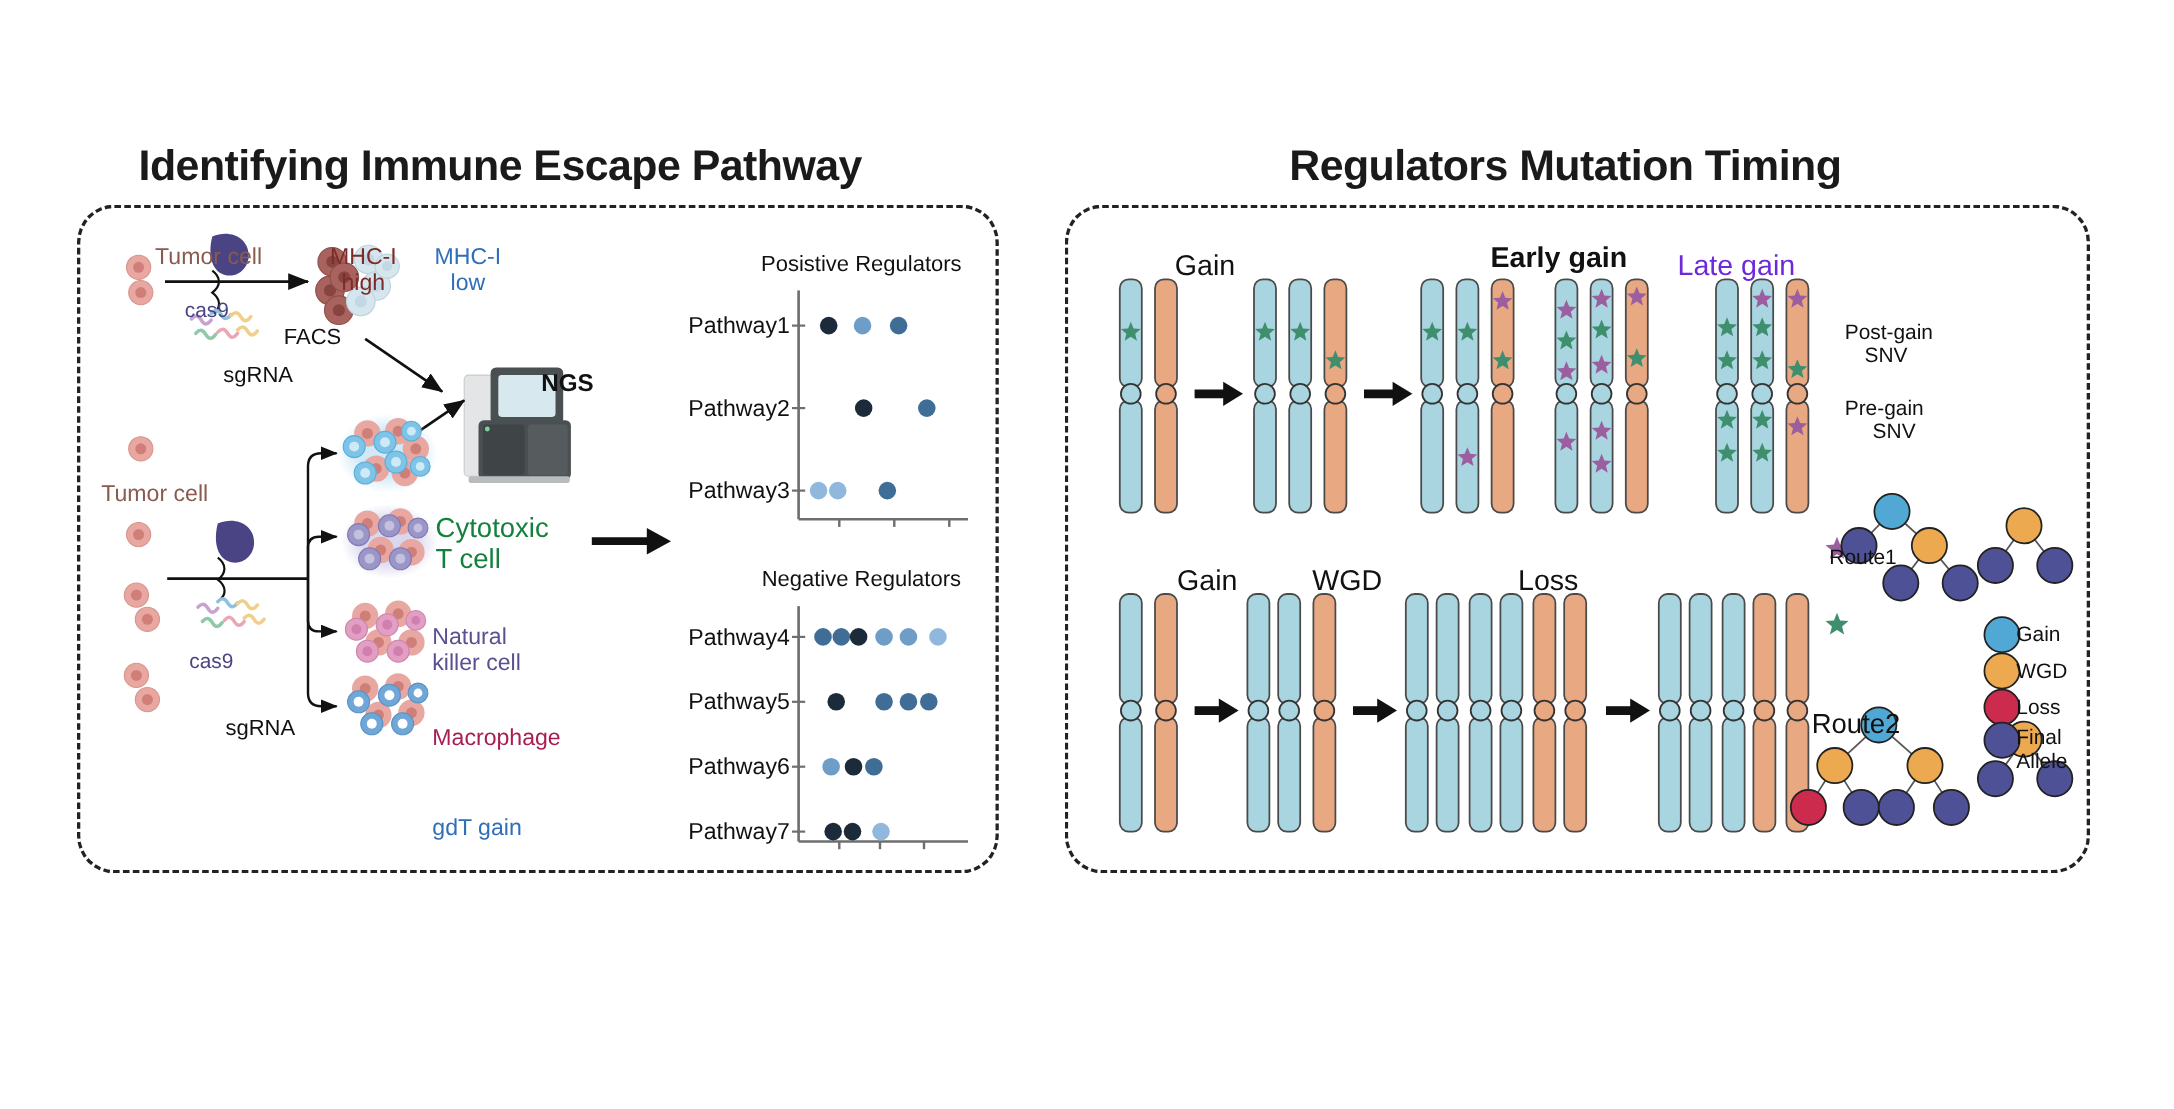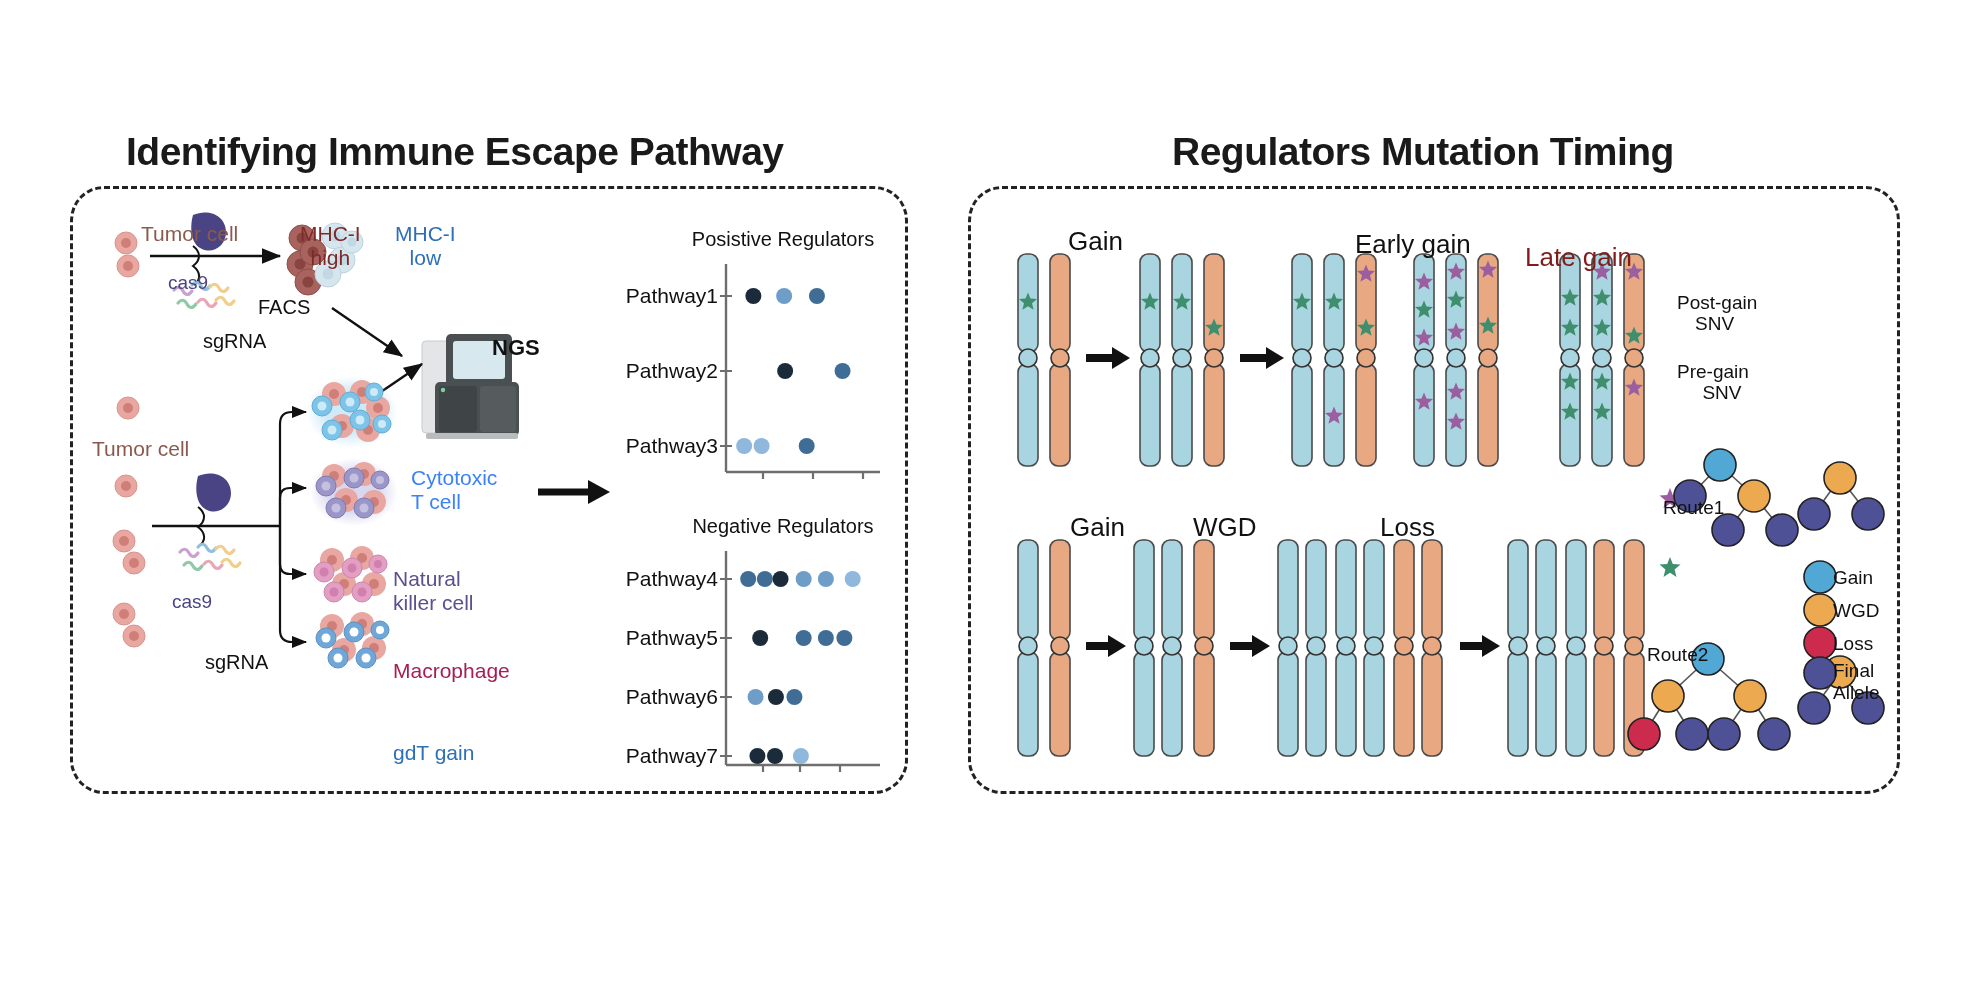--- a/index.html
+++ b/index.html
@@ -245,21 +245,21 @@
 <div class="abs lbl" style="left:395px;top:222px;font-size:21px;color:#2e6fb8;text-align:center;">
   <span>MHC-I</span><br>
   <span>low</span>
 </div>
 <div class="abs lbl" style="left:492px;top:336px;font-size:22px;color:#111;font-weight:bold;">NGS</div>
 
 <div class="abs lbl" style="left:92px;top:437px;font-size:21px;color:#8a5a4e;">Tumor cell</div>
 <div class="abs lbl" style="left:172px;top:591px;font-size:19px;color:#4a4484;">cas9</div>
 <div class="abs lbl" style="left:205px;top:651px;font-size:20px;color:#111;">sgRNA</div>
 
-<div class="abs lbl" style="left:411px;top:466px;font-size:21px;color:#3b82f6;">
+<div class="abs lbl" style="left:396px;top:466px;font-size:25px;color:#15803d;">
   <span>Cytotoxic</span><br>
   <span>T cell</span>
 </div>
 <div class="abs lbl" style="left:393px;top:567px;font-size:21px;color:#5b4f8f;">
   <span>Natural</span><br>
   <span>killer cell</span>
 </div>
 <div class="abs lbl" style="left:393px;top:659px;font-size:21px;color:#a61e54;">Macrophage</div>
 <div class="abs lbl" style="left:393px;top:741px;font-size:21px;color:#2e6fb8;">gdT gain</div>
 
@@ -574,38 +574,38 @@
       <circle cx="846" cy="522" r="16" fill="#4f5196" stroke="#222" stroke-width="1.6"></circle>
       <circle cx="900" cy="522" r="16" fill="#4f5196" stroke="#222" stroke-width="1.6"></circle>
       <circle cx="852" cy="391" r="16" fill="#51a8d4" stroke="#222" stroke-width="1.6"></circle>
       <circle cx="852" cy="424" r="16" fill="#eda950" stroke="#222" stroke-width="1.6"></circle>
       <circle cx="852" cy="457" r="16" fill="#cc2b4e" stroke="#222" stroke-width="1.6"></circle>
       <circle cx="852" cy="487" r="16" fill="#4f5196" stroke="#222" stroke-width="1.6"></circle>
     </g>
 </svg>
 
 <div class="abs lbl" style="left:1068px;top:227px;font-size:26px;color:#111;">Gain</div>
-<div class="abs lbl" style="left:1355px;top:230px;font-size:26px;color:#111;">Early gain</div>
-<div class="abs lbl" style="left:1525px;top:227px;font-size:26px;color:#7f1d1d;margin-top:16px;">Late gain</div>
+<div class="abs lbl" style="left:1355px;top:220px;font-size:26px;color:#111;font-weight:bold;">Early gain</div>
+<div class="abs lbl" style="left:1525px;top:227px;font-size:26px;color:#6d28d9;">Late gain</div>
 
 <div class="abs lbl" style="left:1070px;top:513px;font-size:26px;color:#111;">Gain</div>
 <div class="abs lbl" style="left:1193px;top:513px;font-size:26px;color:#111;">WGD</div>
 <div class="abs lbl" style="left:1380px;top:513px;font-size:26px;color:#111;">Loss</div>
 
 <div class="abs lbl" style="left:1677px;top:292px;font-size:19px;color:#111;">
   <span>Post-gain</span><br>
   <span style="display:inline-block;padding-left:18px;">SNV</span>
 </div>
 <div class="abs lbl" style="left:1677px;top:361px;font-size:19px;color:#111;text-align:center;">
   <span>Pre-gain</span><br>
   <span style="display:inline-block;padding-left:18px;">SNV</span>
 </div>
 
 <div class="abs lbl" style="left:1663px;top:497px;font-size:19px;color:#111;">Route1</div>
-<div class="abs lbl" style="left:1647px;top:644px;font-size:19px;color:#111;">Route2</div>
+<div class="abs lbl" style="left:1647px;top:644px;font-size:25px;color:#111;">Route2</div>
 
 <div class="abs lbl" style="left:1833px;top:567px;font-size:19px;color:#111;">Gain</div>
 <div class="abs lbl" style="left:1833px;top:600px;font-size:19px;color:#111;">WGD</div>
 <div class="abs lbl" style="left:1833px;top:633px;font-size:19px;color:#111;">Loss</div>
 <div class="abs lbl" style="left:1833px;top:660px;font-size:19px;color:#111;line-height:1.15;">
   <span>Final</span><br>
   <span>Allele</span>
 </div>
 
 </body></html>

